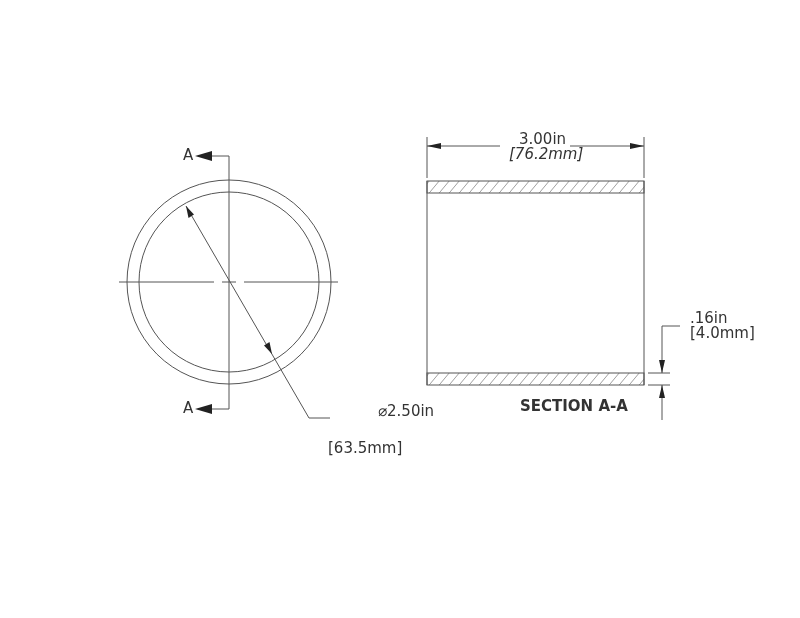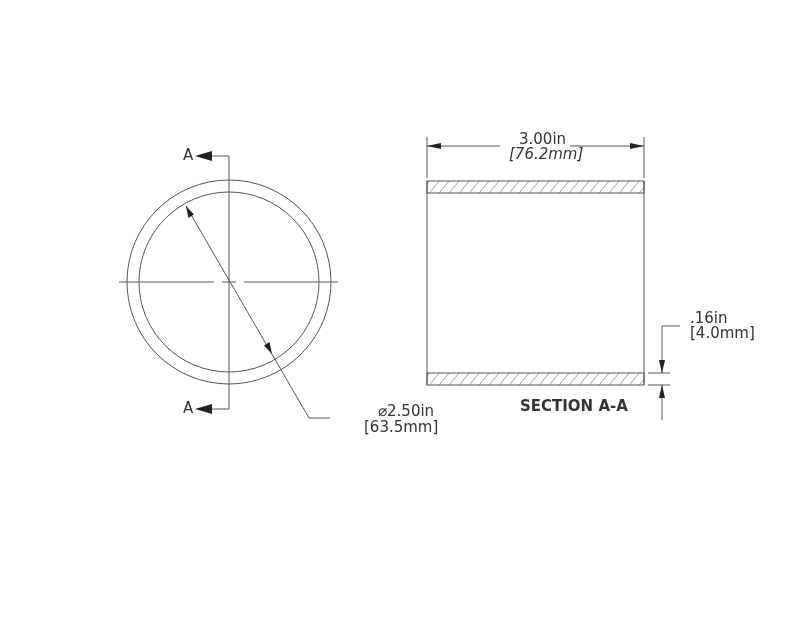--- a/index.html
+++ b/index.html
@@ -61,21 +61,21 @@
   <polygon points="662,373 659,360 665,360" fill="#222"></polygon>
   <polygon points="662,385 659,398 665,398" fill="#222"></polygon>
 </svg>
 
 <div class="lbl" style="left:183px; top:149px;">A</div>
 <div class="lbl" style="left:183px; top:402px;">A</div>
 
 <div class="lbl" style="left:334px; top:405px;margin-left:44px;">
   <span>⌀</span><span>2.50in</span>
 </div>
-<div class="lbl" style="left:328px; top:421px;margin-left:36px;">[63.5mm]</div>
+<div class="lbl" style="left:328px; top:442px;">[63.5mm]</div>
 
 <div class="lbl" style="left:519px; top:133px;">3.00in</div>
 <div class="lbl" style="left:509px; top:148px;font-style:italic;">[76.2mm]</div>
 
 <div class="lbl" style="left:690px; top:312px;">.16in</div>
 <div class="lbl" style="left:690px; top:327px;">[4.0mm]</div>
 
 <div class="lbl" style="left:520px; top:400px;font-weight:bold;">SECTION A-A</div>
 
 </body></html>

